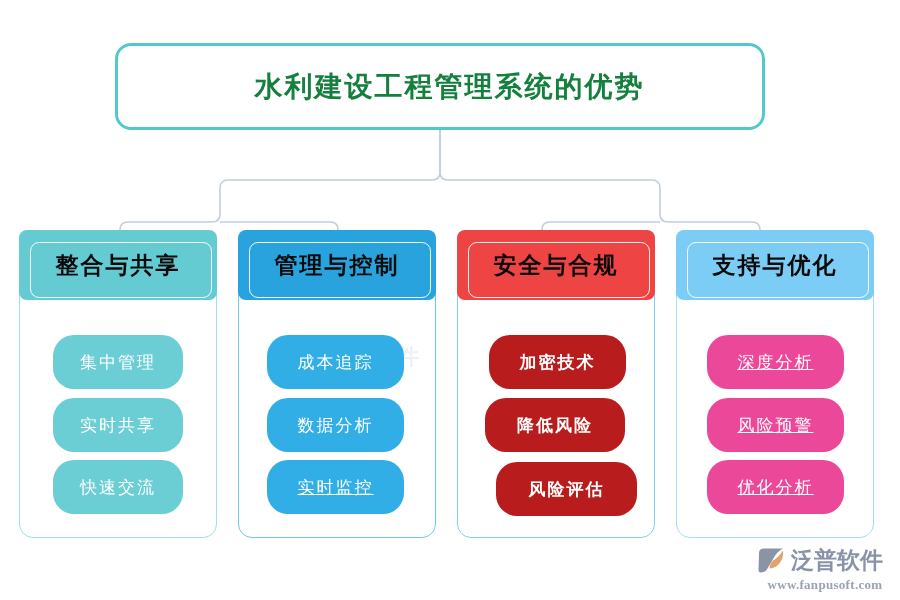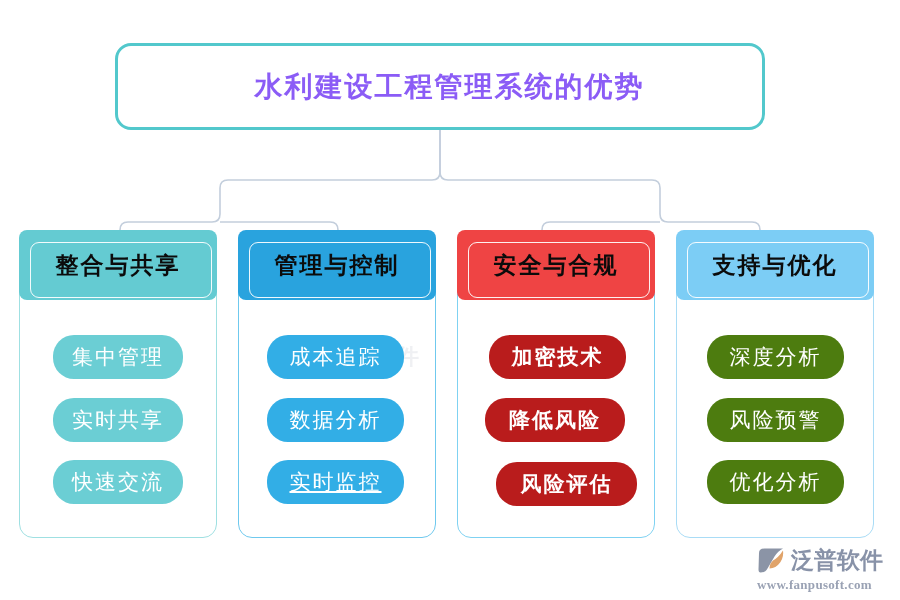--- a/index.html
+++ b/index.html
@@ -42,21 +42,21 @@
     border: 3px solid #52C8CC;
     border-radius: 16px;
     background: #ffffff;
     display: flex;
     align-items: center;
     justify-content: center;
   }
   #title-text {
     font-size: 28px;
     font-weight: 700;
-    color: #8b5cf6;
+    color: #15803d;
     letter-spacing: 2px;
     font-family: "Liberation Serif", "DejaVu Serif", serif;
     margin-left: 19px;
   }
 
   
   .card {
     position: absolute;
     top: 238px;
     width: 198px;
@@ -106,36 +106,36 @@
     font-size: 23px;
     font-weight: 700;
     color: #0b0b0b;
     letter-spacing: 2px;
     font-family: "Liberation Serif", "DejaVu Serif", serif;
   }
 
   
   .pill {
     position: absolute;
-    height: 44px;
+    height: 54px;
     border-radius: 21px;
     display: flex;
     align-items: center;
     justify-content: center;
-    font-size: 21px;
+    font-size: 17px;
     color: #ffffff;
     letter-spacing: 2px;
     font-family: "Liberation Serif", "DejaVu Serif", serif;
     white-space: nowrap;
   }
   
   .pill.t0 { background: #6BCED4; }
   .pill.t1 { background: #32AEE6; }
   .pill.t2 { background: #b91c1c; font-weight: bold; }
-  .pill.t3 { background: #4d7c0f; }
+  .pill.t3 { background: #ec4899; text-decoration: underline; }
 
   
   #logo {
     position: absolute;
     left: 757px;
     top: 546px;
     width: 136px;
     height: 48px;
   }
   #logo-row {
@@ -157,21 +157,21 @@
     line-height: 28px;
     font-family: "Liberation Serif", "DejaVu Serif", serif;
   }
   #logo-url {
     margin-top: 1px;
     font-size: 13px;
     font-weight: 700;
     color: #9AA2B4;
     letter-spacing: 0.3px;
     font-family: "Liberation Serif", "DejaVu Serif", serif;
-    text-align: left;
+    text-align: center;
     width: 136px;
   }
   
   #wm-ghost {
     position: absolute;
     left: 300px;
     top: 340px;
     width: 130px;
     height: 34px;
     opacity: 0.12;

